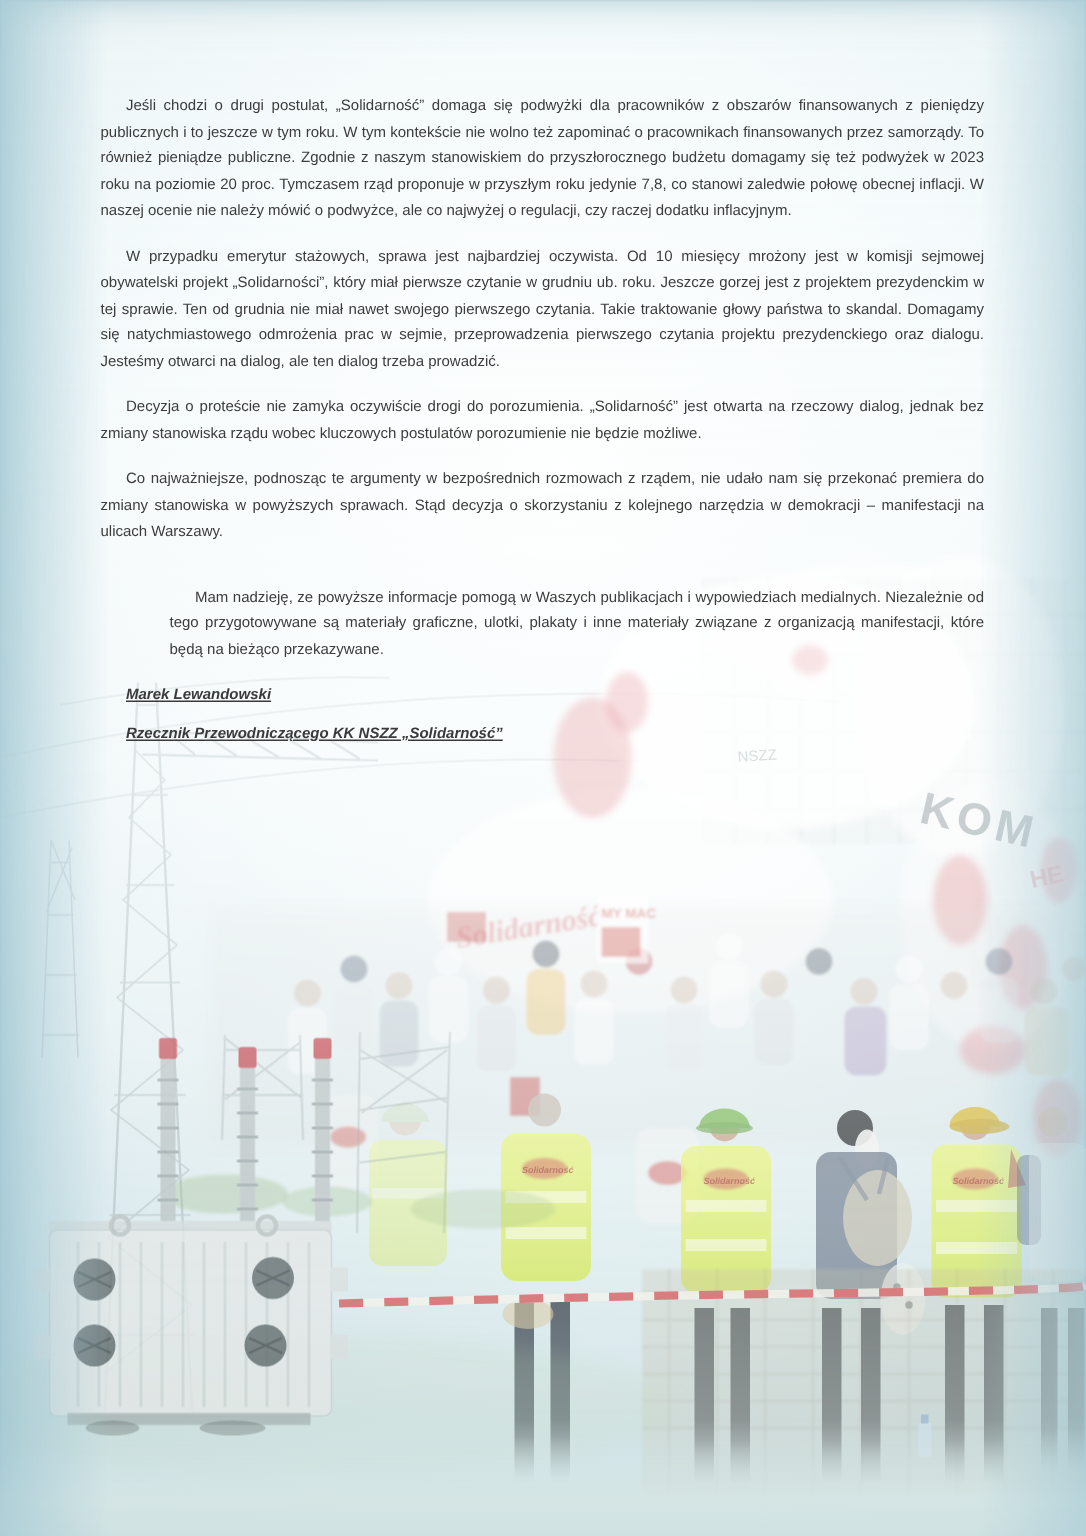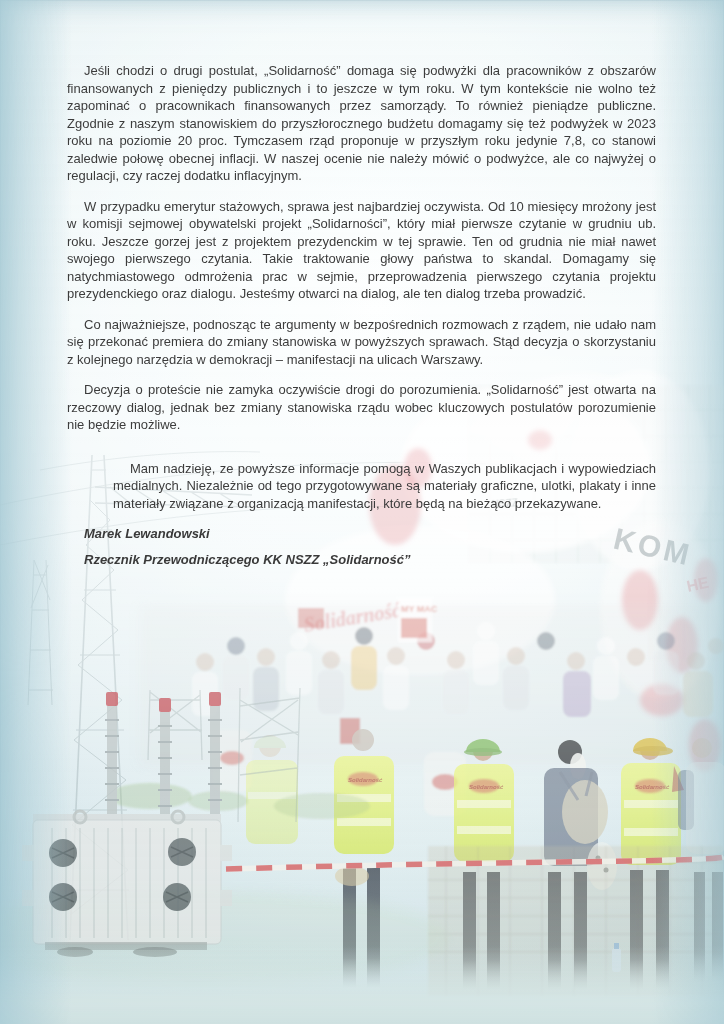--- a/index.html
+++ b/index.html
@@ -9,26 +9,26 @@
     background:
       radial-gradient(ellipse 130% 95% at 52% 30%, #fdffff 0%, #f2f9fa 30%, #e0edf0 55%, #c6dde4 78%, #a8ccd7 100%);
     box-shadow: inset 0 0 0 1px rgba(134,176,189,.35),
                 inset 0 16px 26px -14px rgba(124,170,186,.65),
                 inset 16px 0 26px -16px rgba(124,170,186,.60),
                 inset -14px 0 24px -16px rgba(124,170,186,.45);
   }
   .photo-layer{position:absolute;inset:0;}
   .content{
     position:absolute;top:62px;left:67px;width:589px;
-    font-size:13px;line-height:17.5px;color:#3c3c3c;text-align:justify;
+    font-size:10px;line-height:17.5px;color:#3c3c3c;text-align:justify;
   }
   .content p{margin:0 0 13px;text-indent:17px;}
   .content p.gap-before{margin-top:26px;margin-left:46px;}
   .closing{margin-top:33px;text-indent:17px;}
-  .sig{margin-top:11px;text-indent:17px;font-weight:bold;font-style:italic;color:#3a3a3a;}
+  .sig{margin-top:11px;text-indent:17px;font-weight:bold;font-style:italic;color:#3a3a3a;text-decoration:underline;}
   .sig.title{margin-top:8px;}
 </style>
 </head>
 <body>
 
 <div class="page">
 
   <svg class="photo-layer" width="724" height="1024" viewBox="0 0 724 1024" aria-hidden="true">
     <defs>
       <filter id="b1" x="-30%" y="-30%" width="160%" height="160%">
@@ -317,19 +317,19 @@
 
     <rect x="0" y="0" width="724" height="1024" fill="url(#veil)"></rect>
     <rect x="0" y="946" width="724" height="78" fill="url(#mist)"></rect>
     <rect x="0" y="0" width="72" height="1024" fill="url(#sideL)"></rect>
     <rect x="652" y="0" width="72" height="1024" fill="url(#sideR)"></rect>
   </svg>
 
   <div class="content">
     <p>Jeśli chodzi o drugi postulat, „Solidarność” domaga się podwyżki dla pracowników z obszarów finansowanych z pieniędzy publicznych i to jeszcze w tym roku. W tym kontekście nie wolno też zapominać o pracownikach finansowanych przez samorządy. To również pieniądze publiczne. Zgodnie z naszym stanowiskiem do przyszłorocznego budżetu domagamy się też podwyżek w 2023 roku na poziomie 20 proc. Tymczasem rząd proponuje w przyszłym roku jedynie 7,8, co stanowi zaledwie połowę obecnej inflacji. W naszej ocenie nie należy mówić o podwyżce, ale co najwyżej o regulacji, czy raczej dodatku inflacyjnym.</p>
     <p>W przypadku emerytur stażowych, sprawa jest najbardziej oczywista. Od 10 miesięcy mrożony jest w komisji sejmowej obywatelski projekt „Solidarności”, który miał pierwsze czytanie w grudniu ub. roku. Jeszcze gorzej jest z projektem prezydenckim w tej sprawie. Ten od grudnia nie miał nawet swojego pierwszego czytania. Takie traktowanie głowy państwa to skandal. Domagamy się natychmiastowego odmrożenia prac w sejmie, przeprowadzenia pierwszego czytania projektu prezydenckiego oraz dialogu. Jesteśmy otwarci na dialog, ale ten dialog trzeba prowadzić.</p>
+    <p>Decyzja o proteście nie zamyka oczywiście drogi do porozumienia. „Solidarność” jest otwarta na rzeczowy dialog, jednak bez zmiany stanowiska rządu wobec kluczowych postulatów porozumienie nie będzie możliwe.</p>
     <p>Co najważniejsze, podnosząc te argumenty w bezpośrednich rozmowach z rządem, nie udało nam się przekonać premiera do zmiany stanowiska w powyższych sprawach. Stąd decyzja o skorzystaniu z kolejnego narzędzia w demokracji – manifestacji na ulicach Warszawy.</p>
-    <p>Decyzja o proteście nie zamyka oczywiście drogi do porozumienia. „Solidarność” jest otwarta na rzeczowy dialog, jednak bez zmiany stanowiska rządu wobec kluczowych postulatów porozumienie nie będzie możliwe.</p>
     <p class="gap-before">Mam nadzieję, ze powyższe informacje pomogą w Waszych publikacjach i wypowiedziach medialnych. Niezależnie od tego przygotowywane są materiały graficzne, ulotki, plakaty i inne materiały związane z organizacją manifestacji, które będą na bieżąco przekazywane.</p>
     <div class="sig">Marek Lewandowski</div>
     <div class="sig title">Rzecznik Przewodniczącego KK NSZZ „Solidarność”</div>
   </div>
 </div>
 
 </body></html>

